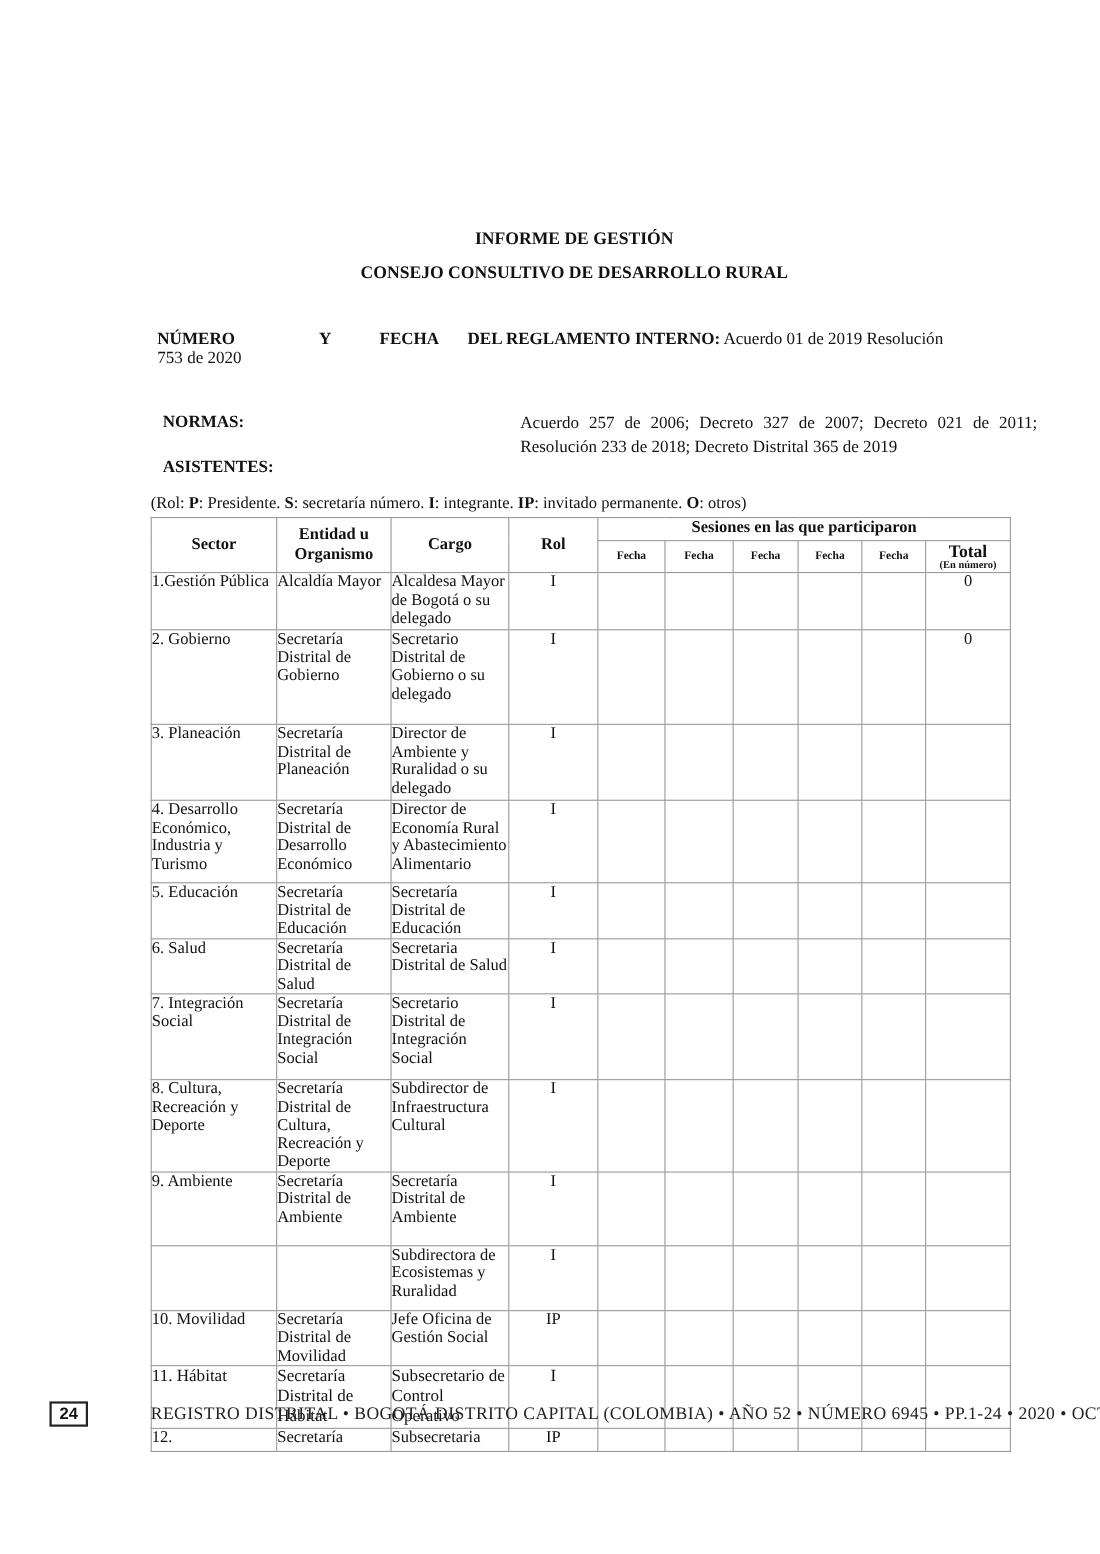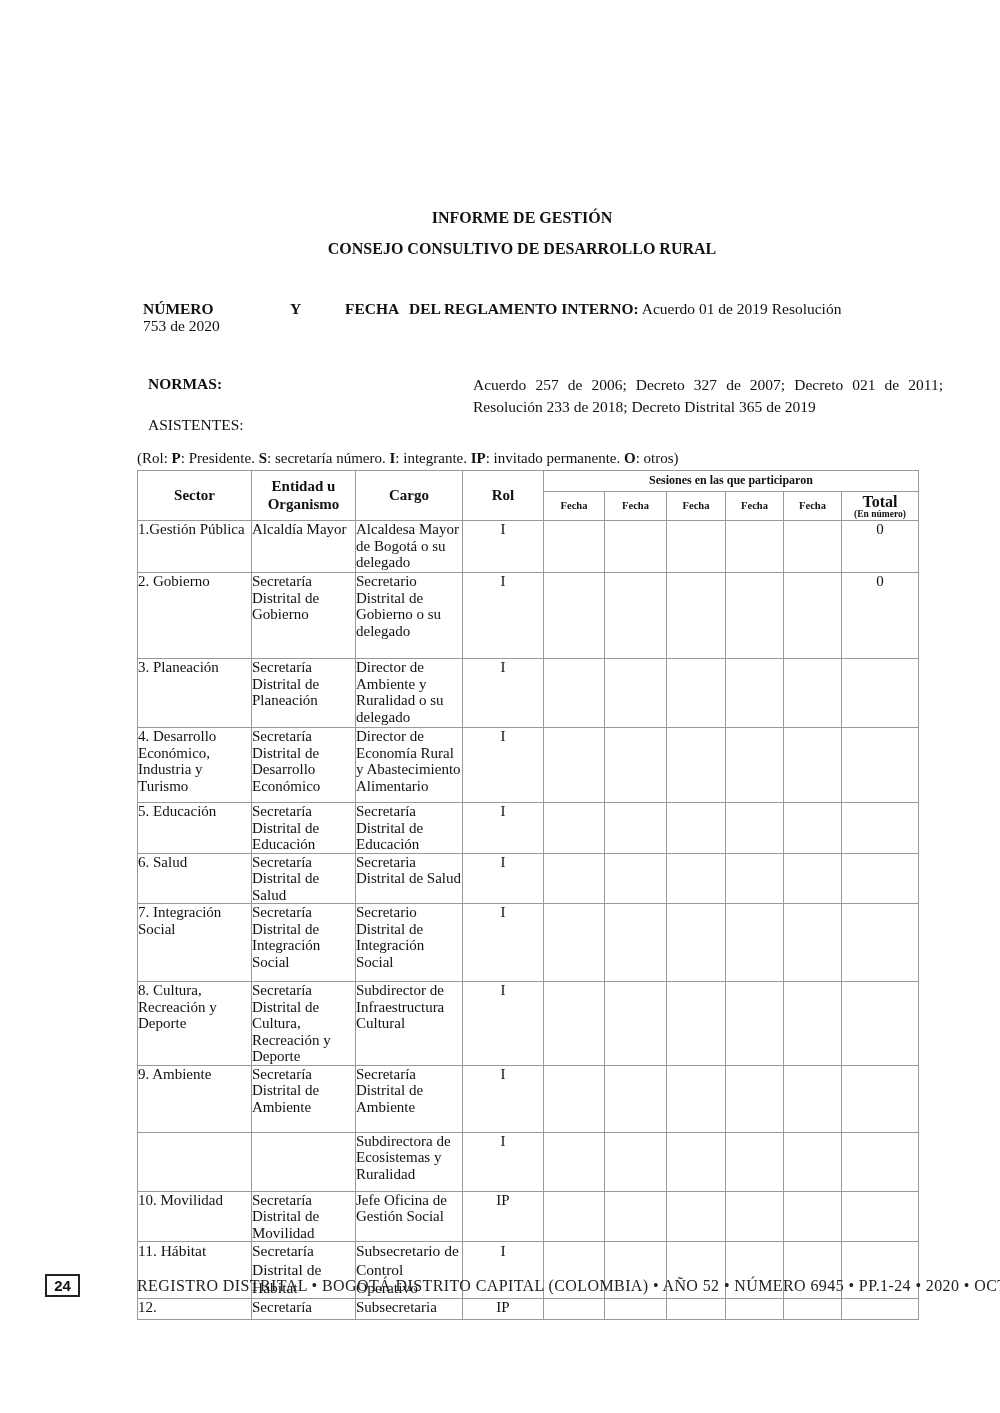--- a/index.html
+++ b/index.html
@@ -11,41 +11,41 @@
   }
   .title{
     position:absolute; left:148px; width:748px; text-align:center;
     font-weight:bold; font-size:16px; white-space:nowrap;
   }
   .title1{top:209px;}
   .title2{top:240px;}
   .para{position:absolute; font-size:15.5px; line-height:17px;}
   .reglamento{left:143px; top:300px; width:800px; height:40px;}
   .reglamento .w{position:absolute; top:0; font-weight:bold; white-space:nowrap;}
-  .reglamento .rest{position:absolute; left:266px; top:0; white-space:nowrap;}
+  .reglamento .rest{position:absolute; left:282px; top:0; white-space:nowrap;}
   .reglamento .rest b{font-weight:bold;}
   .reglamento .l2{position:absolute; left:0; top:17px; white-space:nowrap;}
   .normas-label{left:148px; top:375px; font-weight:bold;}
   .normas-value{left:473px; top:374px; width:470px; line-height:21.5px;}
   .normas-value .j{text-align:justify; text-align-last:justify;}
-  .asistentes{left:148px; top:416px; font-weight:normal;}
+  .asistentes{left:148px; top:416px; font-weight:bold;}
   .legend{left:137px; top:450px; font-size:15px; white-space:nowrap;}
   .legend b{font-weight:bold;}
 
   table.grid{
     position:absolute; left:137px; top:470px;
     border-collapse:collapse; table-layout:fixed; width:781px;
     font-size:15px;
   }
   table.grid th, table.grid td{
     border:1px solid #999; overflow:hidden;
     font-weight:normal; padding:0;
   }
   table.grid th{font-weight:bold; text-align:center; vertical-align:middle; line-height:1.15;}
-  th.sesiones{font-size:12px; height:20px;}
+  th.sesiones{font-size:15px; height:20px;}
   tr.h2 th{height:28px;}
   th.fecha{font-size:10.5px;}
   th.total .t1{font-size:16px; line-height:15px;}
   th.total .t2{font-size:9.5px; line-height:10px;}
   td{vertical-align:top; line-height:16.5px;}
   td.tl{text-align:left; padding:0 2px 0 4px;}
   td.sec{padding-left:8px;}
   td.tc{text-align:center;}
   tr.r-big{font-size:15.5px;}
   tr.r-big td{line-height:18.5px;}

